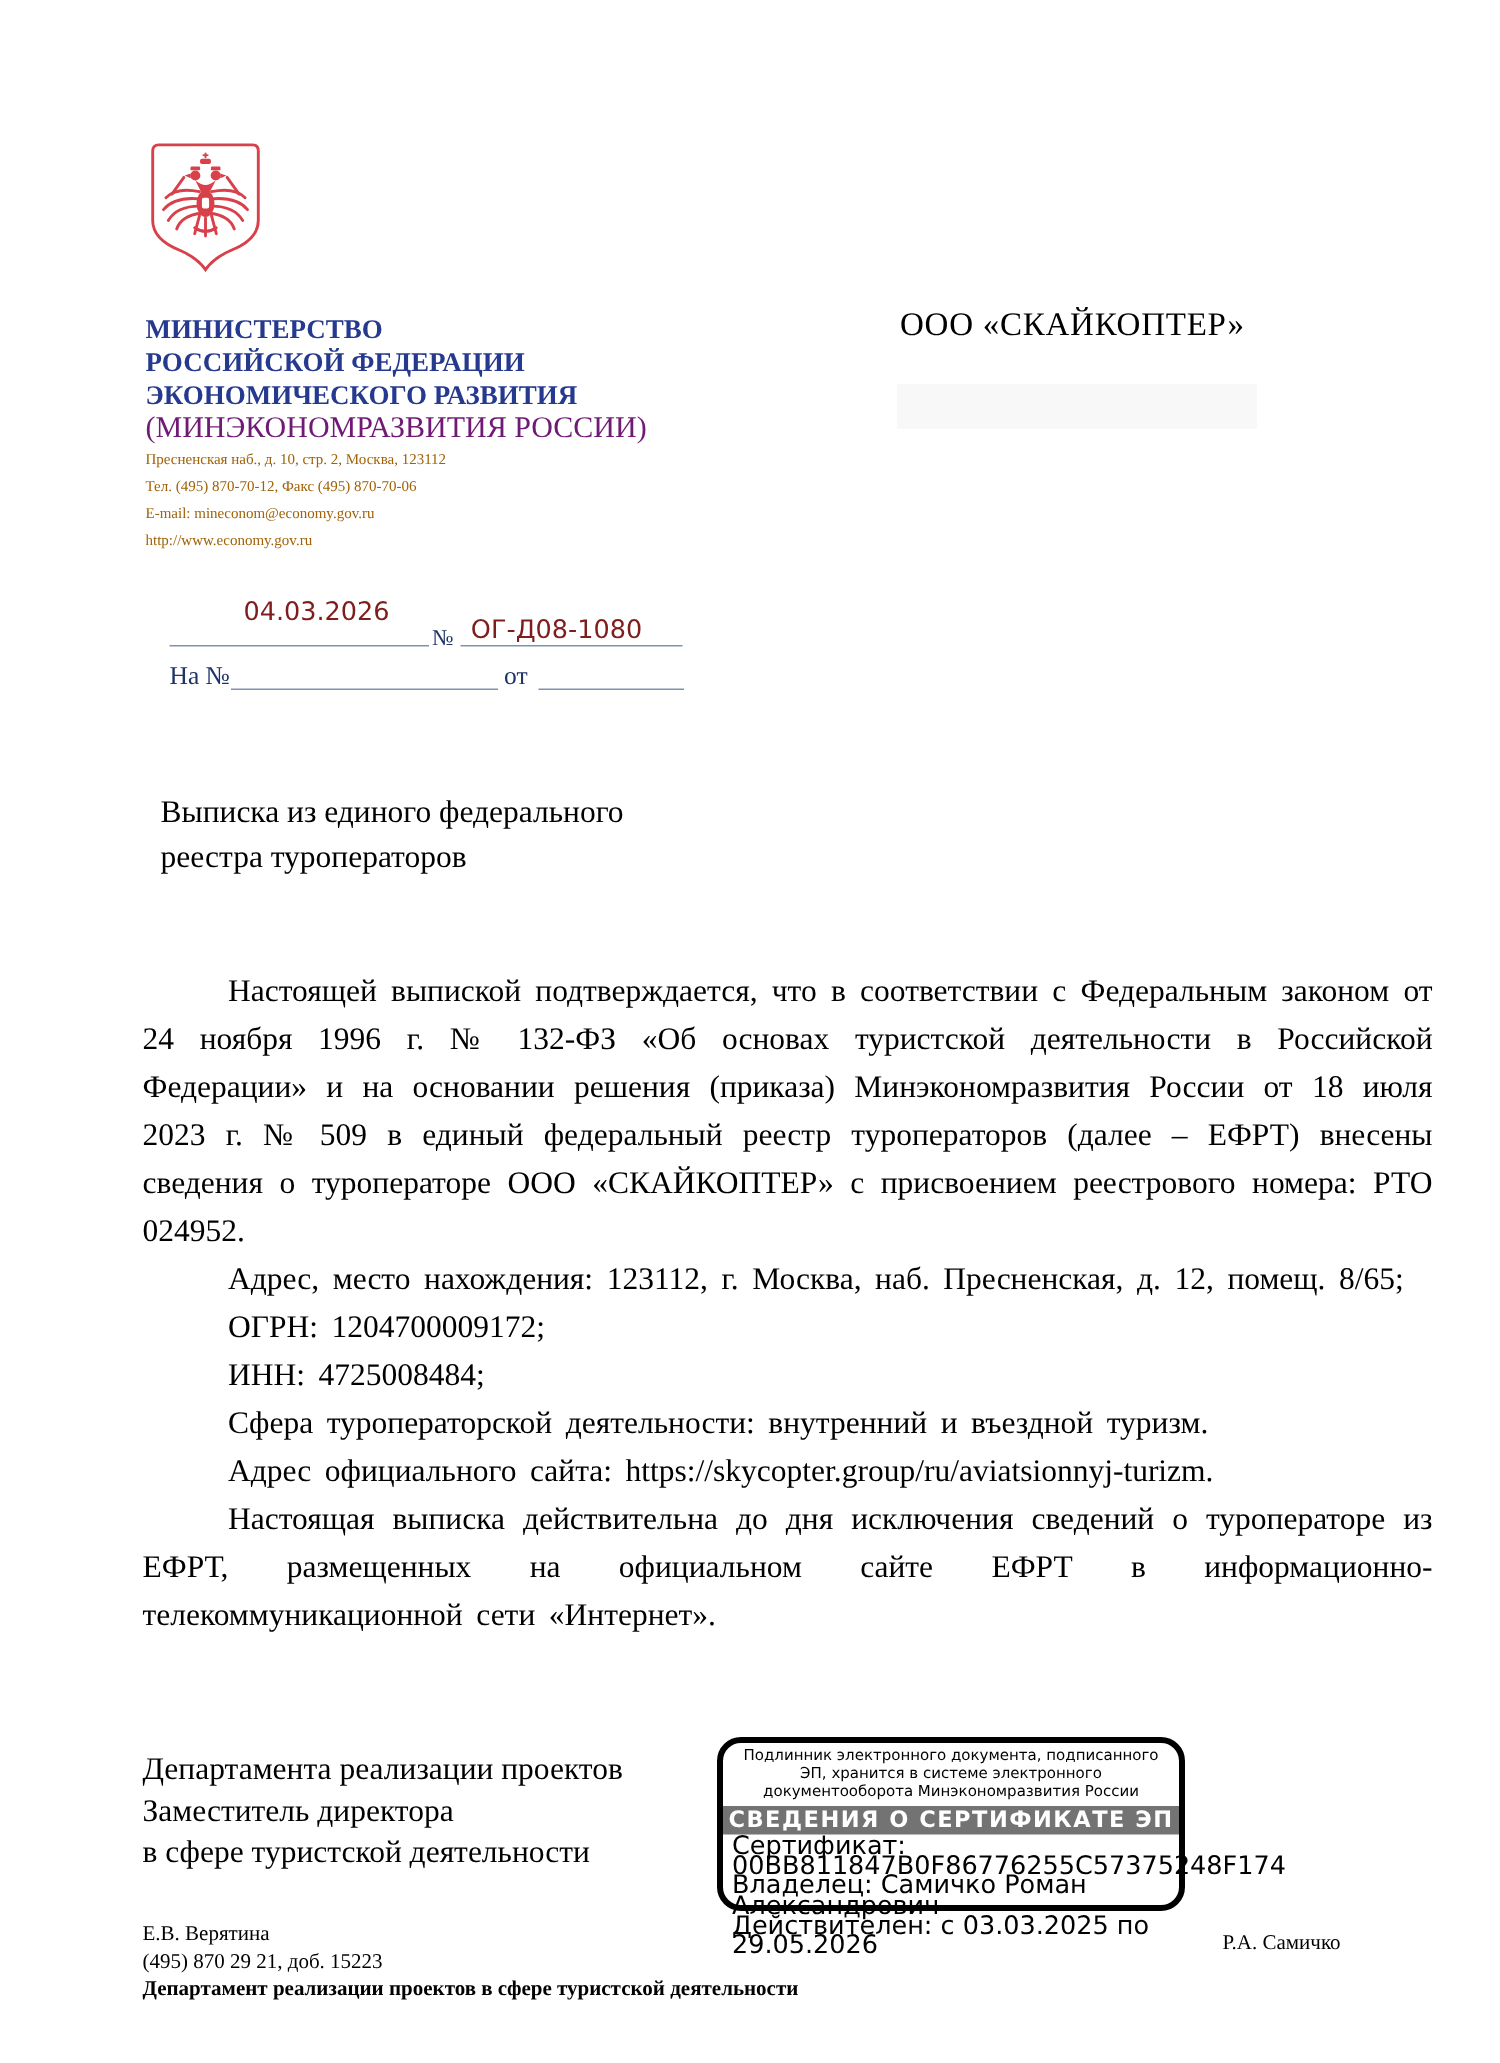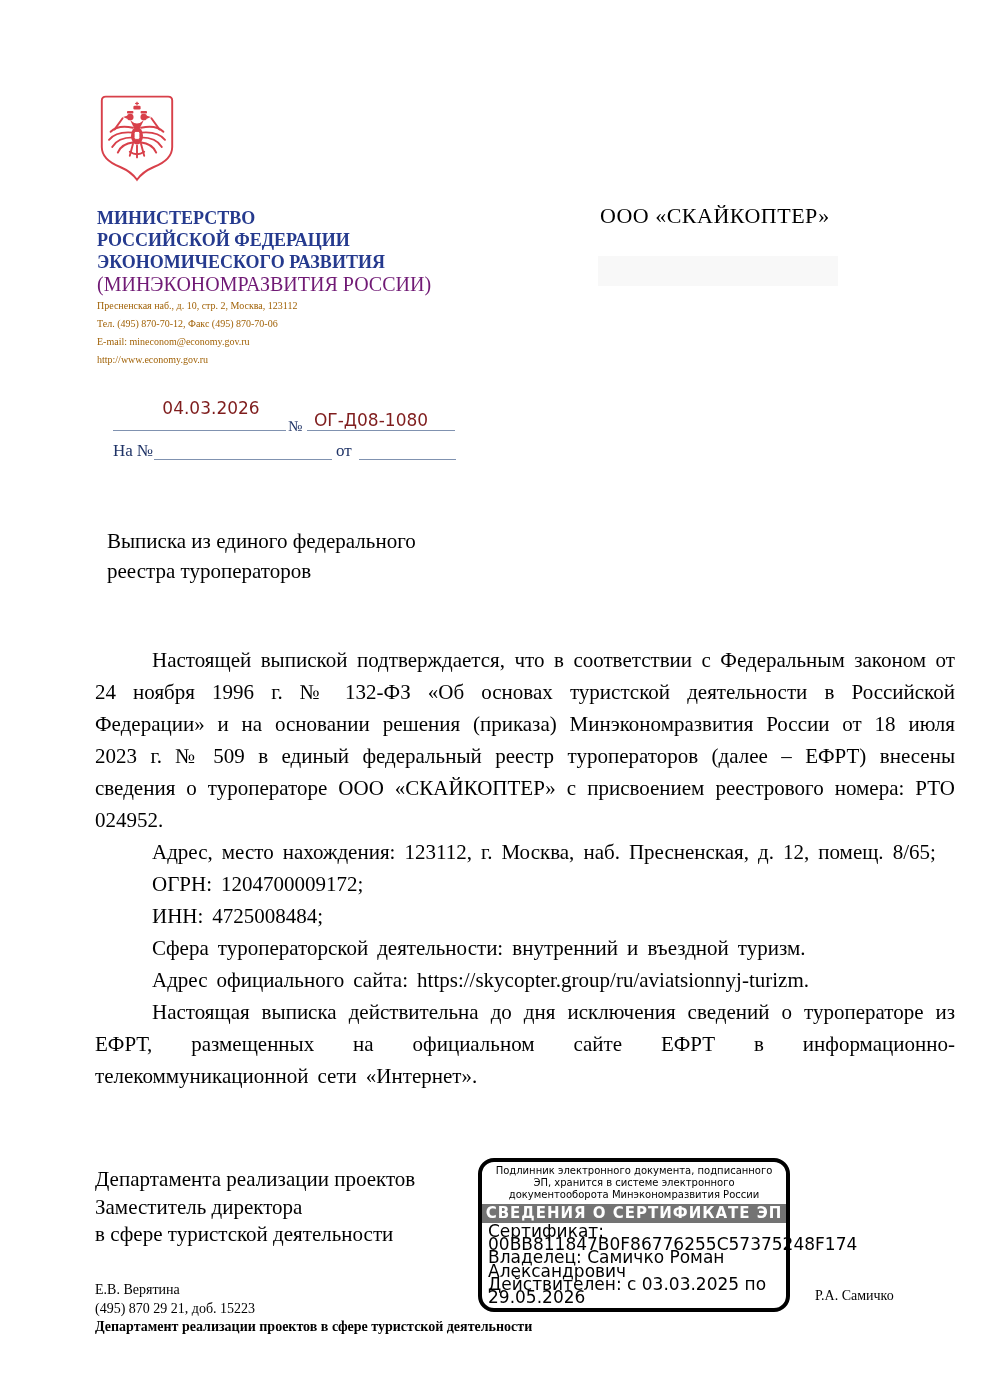--- a/index.html
+++ b/index.html
@@ -32,21 +32,21 @@
   .redacted{position:absolute;left:598px;top:256px;width:240px;height:30px;background:#f8f8f8;}
   
   .doc-title{position:absolute;left:107px;top:526px;width:380px;font-size:21px;line-height:30px;}
   
   .body-text{position:absolute;left:95px;top:644px;width:860px;font-size:21px;line-height:32px;text-align:justify;word-spacing:0.18em;}
   .body-text p{margin:0;text-indent:57px;}
   
   .signer-title{position:absolute;left:95px;top:1166px;font-size:21px;line-height:27.5px;}
   .signer-name{position:absolute;left:815px;top:1288px;font-size:14px;}
   .stamp{
-    position:absolute;left:478px;top:1158px;width:312px;height:154px;box-sizing:border-box;
+    position:absolute;left:478px;top:1158px;width:312px;height:116px;box-sizing:border-box;
     border:4px solid #000;border-radius:16px;background:#fff;padding:3px 6px 4px;
     font-family:"DejaVu Sans",sans-serif;color:#000;
   }
   .stamp-header{font-size:10px;line-height:12px;text-align:center;}
   .stamp-band{margin:3px -6px 2px;background:#737373;color:#fff;font-size:15px;line-height:19px;font-weight:bold;text-align:center;letter-spacing:1px;}
   .stamp-line{font-size:17px;line-height:13.2px;text-align:left;}
   
   .footer{position:absolute;left:95px;top:1281px;font-size:14px;line-height:18.5px;}
   .footer .dept{font-weight:bold;}
 </style>

